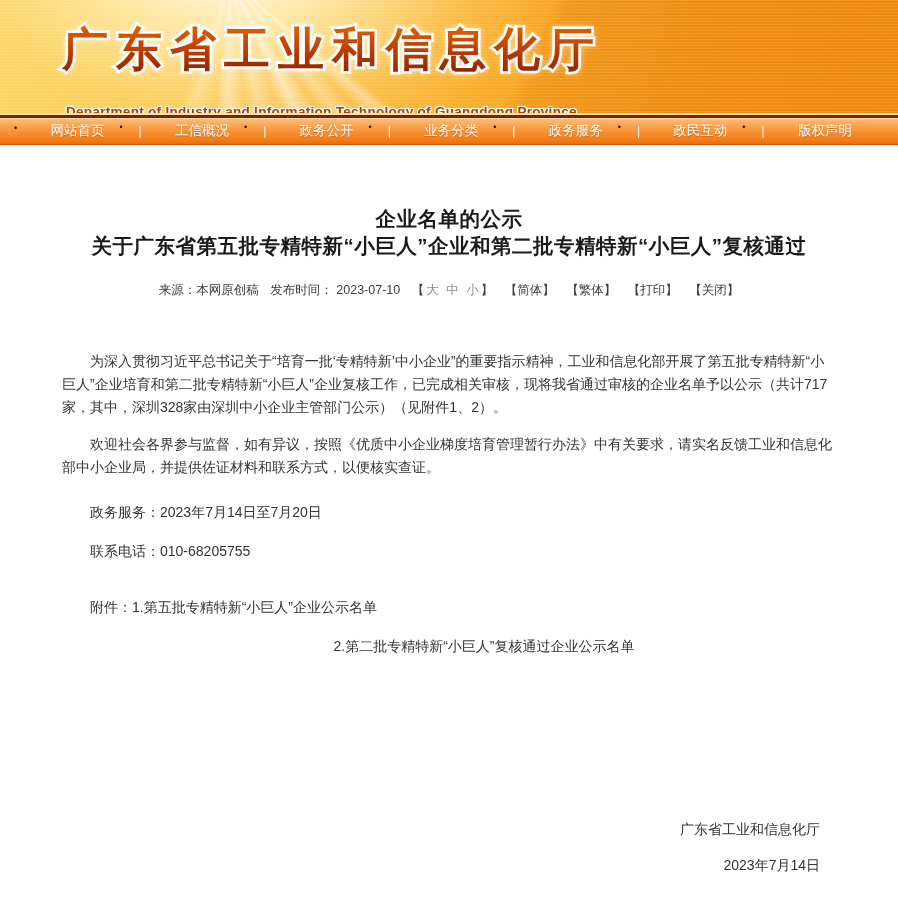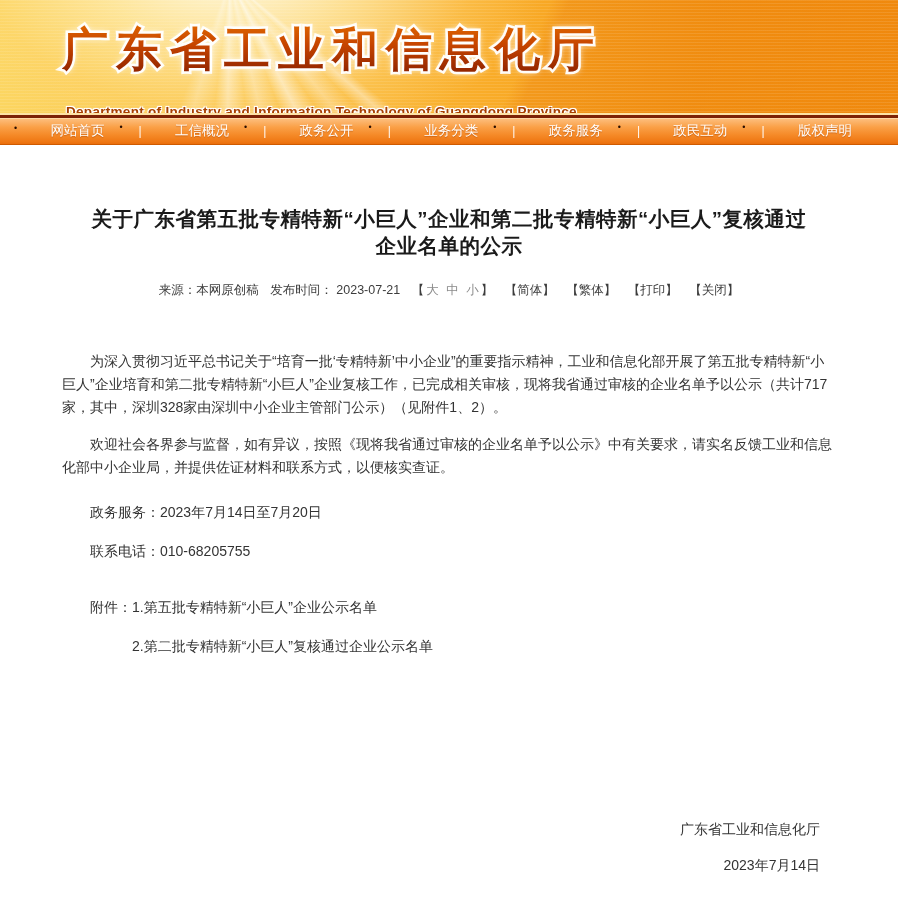--- a/index.html
+++ b/index.html
@@ -128,21 +128,21 @@
 
   .body-block { margin-top: 51px; font-size: 14px; line-height: 23px; }
   .body-par { text-indent: 2em; margin: 0 0 14px 0; }
   .info-line { text-indent: 2em; margin: 0; }
   .info-line.first { margin-top: 22px; }
   .info-line.second { margin-top: 16px; }
   .attach-line1 { margin-top: 33px; text-indent: 2em; }
   .attach-line1 a, .attach-line2 a {
     color: var(--body-text, #333333); text-decoration: none; cursor: pointer;
   }
-  .attach-line2 { margin-top: 16px; margin-left: 5em; }
+  .attach-line2 { margin-top: 16px; margin-left: 5em; text-align: center; }
 
   .sign-block { margin-top: 160px; text-align: right; padding-right: 16px; }
   .sign-line { line-height: 23px; }
   .sign-date { margin-top: 13px; }
 </style>
 </head>
 <body>
 
 <div class="page">
 
@@ -194,38 +194,38 @@
     </span>
 
     <span class="nav-cell">
       <a class="nav-link">版权声明</a>
     </span>
   </nav>
 
   <main class="content">
 
     <h1 class="doc-title">
+      <span class="t-line">企业名单的公示</span>
       <span class="t-line">关于广东省第五批专精特新“小巨人”企业和第二批专精特新“小巨人”复核通过</span>
-      <span class="t-line">企业名单的公示</span>
     </h1>
 
     <div class="meta">
       <span>来源：</span><span class="seg">本网原创稿</span>
       <span>发布时间：</span>
-      <span class="seg">2023-07-21</span>
+      <span class="seg">2023-07-10</span>
       <span class="seg"><span>【</span><a class="fs-btn">大</a> <a class="fs-btn">中</a> <a class="fs-btn">小</a><span>】</span></span>
       <a class="seg">【简体】</a>
       <a class="seg">【繁体】</a>
       <a class="seg">【打印】</a>
       <a class="seg">【关闭】</a>
     </div>
 
     <div class="body-block">
       <p class="body-par">为深入贯彻习近平总书记关于“培育一批‘专精特新’中小企业”的重要指示精神，工业和信息化部开展了第五批专精特新“小巨人”企业培育和第二批专精特新“小巨人”企业复核工作，已完成相关审核，现将我省通过审核的企业名单予以公示（共计717家，其中，深圳328家由深圳中小企业主管部门公示）（见附件1、2）。</p>
-      <p class="body-par">欢迎社会各界参与监督，如有异议，按照《现将我省通过审核的企业名单予以公示》中有关要求，请实名反馈工业和信息化部中小企业局，并提供佐证材料和联系方式，以便核实查证。</p>
+      <p class="body-par">欢迎社会各界参与监督，如有异议，按照《优质中小企业梯度培育管理暂行办法》中有关要求，请实名反馈工业和信息化部中小企业局，并提供佐证材料和联系方式，以便核实查证。</p>
 
       <p class="info-line first">政务服务：2023年7月14日至7月20日</p>
       <p class="info-line second">联系电话：010-68205755</p>
 
       <p class="attach-line1"><span>附件：</span><a>1.第五批专精特新“小巨人”企业公示名单</a></p>
       <p class="attach-line2"><a>2.第二批专精特新“小巨人”复核通过企业公示名单</a></p>
 
       <div class="sign-block">
         <p class="sign-line">广东省工业和信息化厅</p>
         <p class="sign-line sign-date">2023年7月14日</p>

